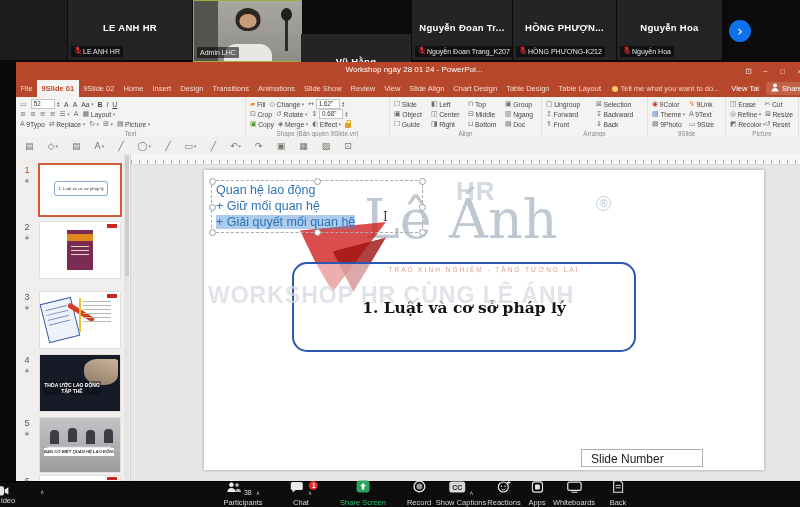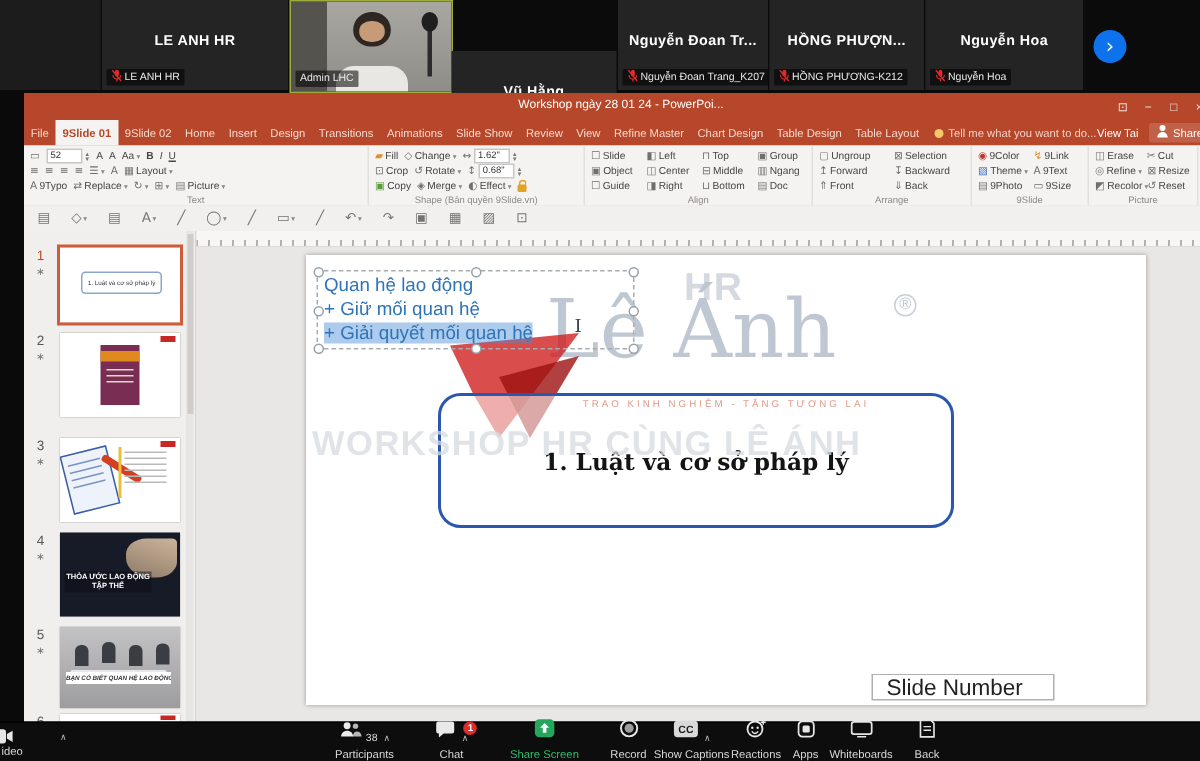--- a/index.html
+++ b/index.html
@@ -123,21 +123,21 @@
              color:rgba(214,219,224,.75);z-index:6;white-space:nowrap;}
   .stextbox{position:absolute;left:7px;top:10px;width:212px;height:53px;border:1px dashed #a7adb3;padding:1px 0 0 4px;box-sizing:border-box;cursor:text;}
   .tline{font-size:12.5px;line-height:16.2px;color:#2E74B6;white-space:nowrap;}
   .tline .selected{background:rgba(70,140,215,.45);}
   .h{position:absolute;width:5px;height:5px;border:1px solid #98a0a8;background:#fff;border-radius:50%;z-index:3;}
   .ibeam{position:absolute;left:179px;top:40px;font-family:"DejaVu Serif",serif;font-size:12px;color:#3a3f44;z-index:4;}
   .stitlebox{position:absolute;left:88px;top:92px;width:340px;height:86px;border:2px solid #2B57B0;border-radius:15px;
              display:flex;align-items:center;justify-content:center;z-index:4;background:rgba(255,255,255,.55);}
   .stitle{font-family:"DejaVu Serif",serif;font-weight:bold;font-size:15.5px;color:#141414;}
   .snum{position:absolute;left:377px;top:279px;width:122px;height:18px;border:1px solid #b0b0b0;background:#fff;z-index:7;
-        font-size:15px;color:#222;line-height:18px;padding-left:9px;box-sizing:border-box;}
+        font-size:12px;color:#222;line-height:18px;padding-left:9px;box-sizing:border-box;}
 
   
   #zbar{position:absolute;left:0;top:481px;width:800px;height:26px;background:#0d0d0e;border-top:1px solid #000;}
   .zi{position:absolute;top:2px;transform:translateX(-50%);display:flex;flex-direction:column;align-items:center;gap:1px;cursor:pointer;}
   .zi .irow{display:flex;align-items:flex-end;gap:2px;height:13px;position:relative;}
   .zi .lab{font-size:7.5px;color:#d8d8d8;white-space:nowrap;}
   .zi.accent .lab{color:#2dbf6e;}
   .zcount{font-size:7px;color:#d8d8d8;margin-bottom:1px;}
   .zcaret{font-size:6px;color:#b9b9b9;margin-bottom:1px;margin-left:2px;font-family:"DejaVu Sans",sans-serif;}
   .zbadge{position:absolute;top:-3px;right:-6px;width:9px;height:9px;border-radius:50%;background:#e02b2b;
@@ -249,21 +249,21 @@
         <div class="tab active">9Slide 01</div>
         <div class="tab">9Slide 02</div>
         <div class="tab">Home</div>
         <div class="tab">Insert</div>
         <div class="tab">Design</div>
         <div class="tab">Transitions</div>
         <div class="tab">Animations</div>
         <div class="tab">Slide Show</div>
         <div class="tab">Review</div>
         <div class="tab">View</div>
-        <div class="tab">Refine Master</div>
+        <div class="tab">Slide Align</div>
         <div class="tab">Chart Design</div>
         <div class="tab">Table Design</div>
         <div class="tab">Table Layout</div>
         <div class="tellme">
           <span class="bulb"></span>
           <span>Tell me what you want to do...</span>
         </div>
         <div class="tabs-right">
           <span class="account">View Tai</span>
           <span class="sharechip">

